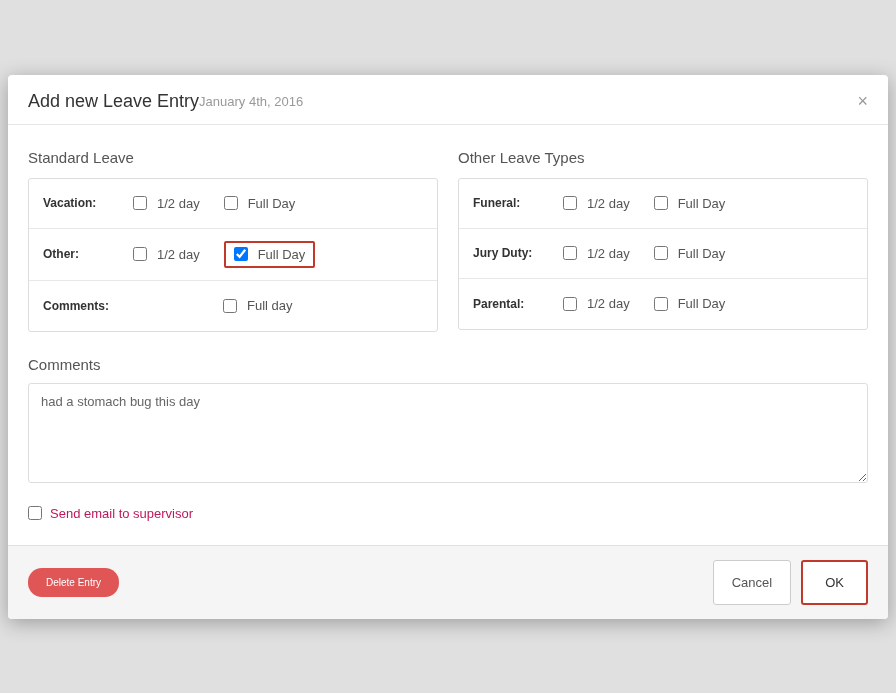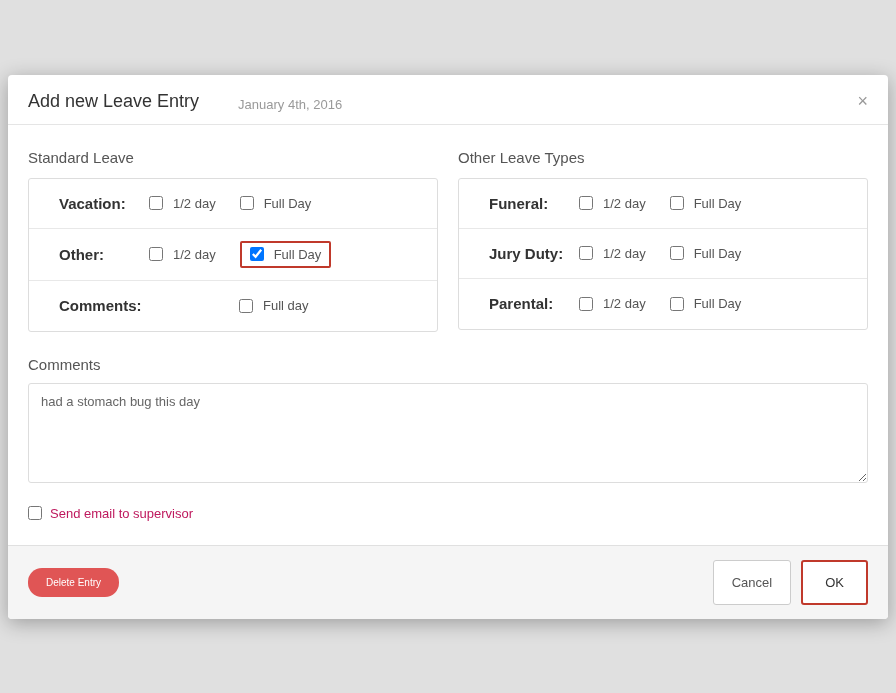--- a/index.html
+++ b/index.html
@@ -28,21 +28,20 @@
       justify-content: space-between;
     }
     .dialog-title {
       font-size: 18px;
       font-weight: 400;
       color: #333;
     }
     .dialog-date {
       font-size: 13px;
       color: #999;
-      margin-left: 10px;
     }
     .close-btn {
       background: none;
       border: none;
       cursor: pointer;
       font-size: 18px;
       color: #999;
       line-height: 1;
     }
     .dialog-body {
@@ -74,22 +73,21 @@
       border-bottom: 1px solid #e8e8e8;
       min-height: 50px;
     }
     .leave-row:last-child {
       border-bottom: none;
     }
     .leave-type-label {
       font-weight: 600;
       width: 90px;
       flex-shrink: 0;
-      font-size: 15px;
-      margin-left: 16px;
+      font-size: 12px;
     }
     .checkbox-group {
       display: flex;
       align-items: center;
       gap: 24px;
       flex: 1;
     }
     .checkbox-item {
       display: flex;
       align-items: center;
@@ -181,22 +179,21 @@
       color: #333;
       border: 2px solid #c0392b;
       border-radius: 3px;
       padding: 13px 22px;
       font-size: 13px;
       cursor: pointer;
       font-weight: 500;
     }
     .header-left {
       display: flex;
-      align-items: flex-end;
-      gap: 29px;
+      align-items: center;
     }
   </style>
 </head>
 <body>
 
 <div class="dialog">
 
   <div class="dialog-header">
     <div class="header-left">
       <span class="dialog-title">Add new Leave Entry</span>

